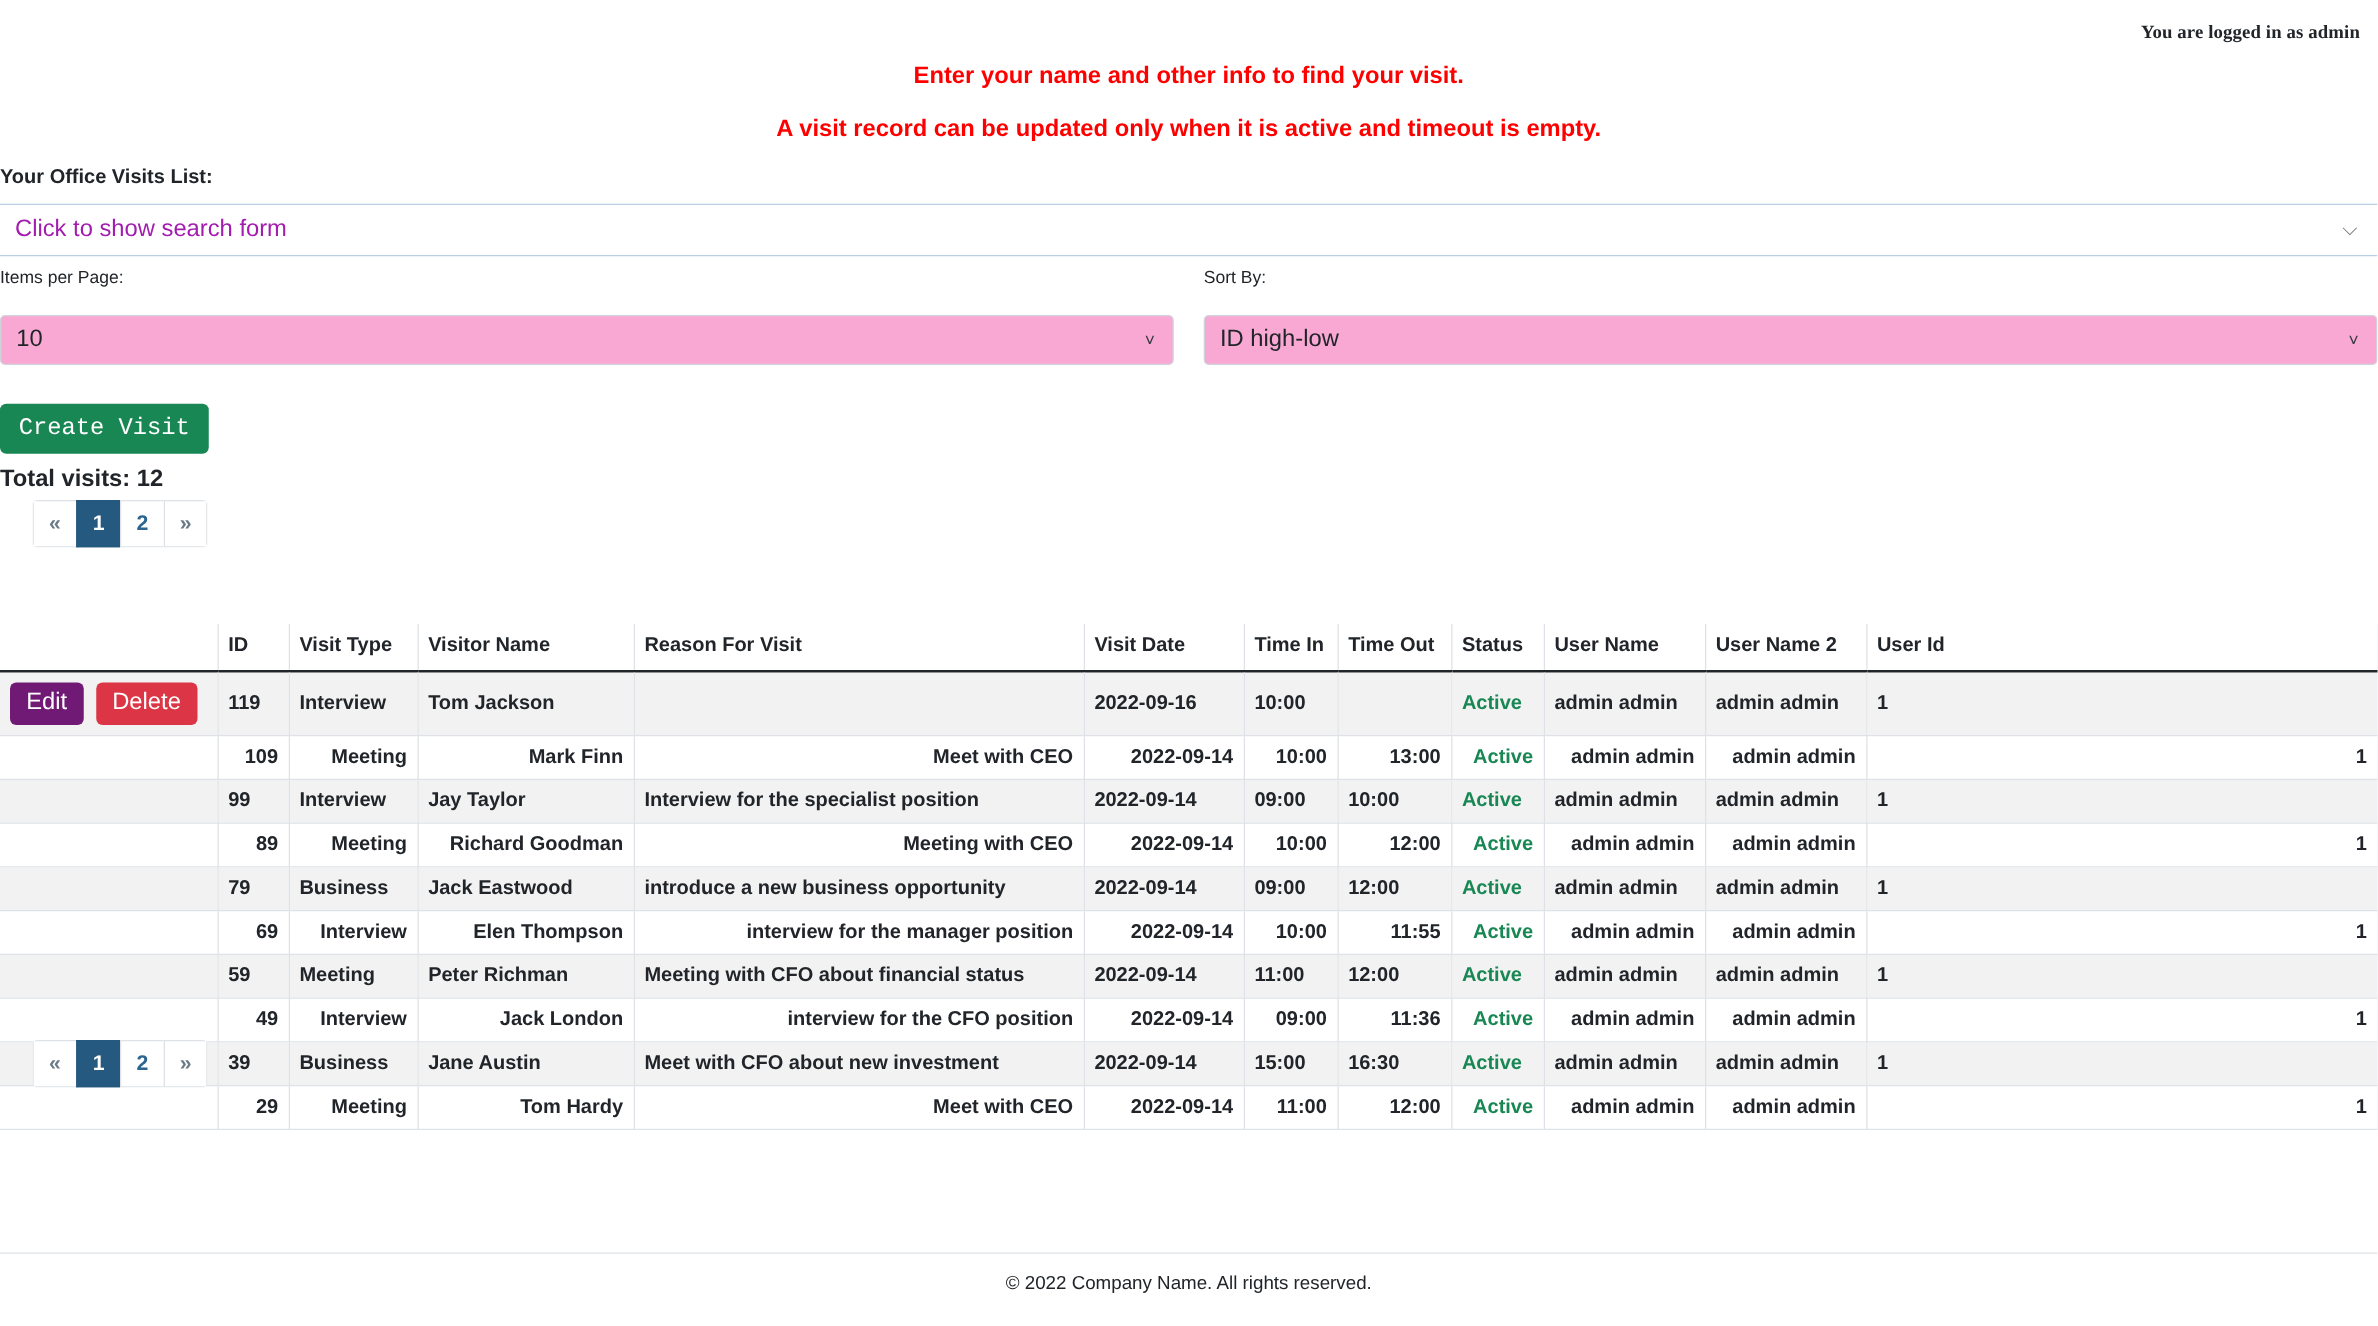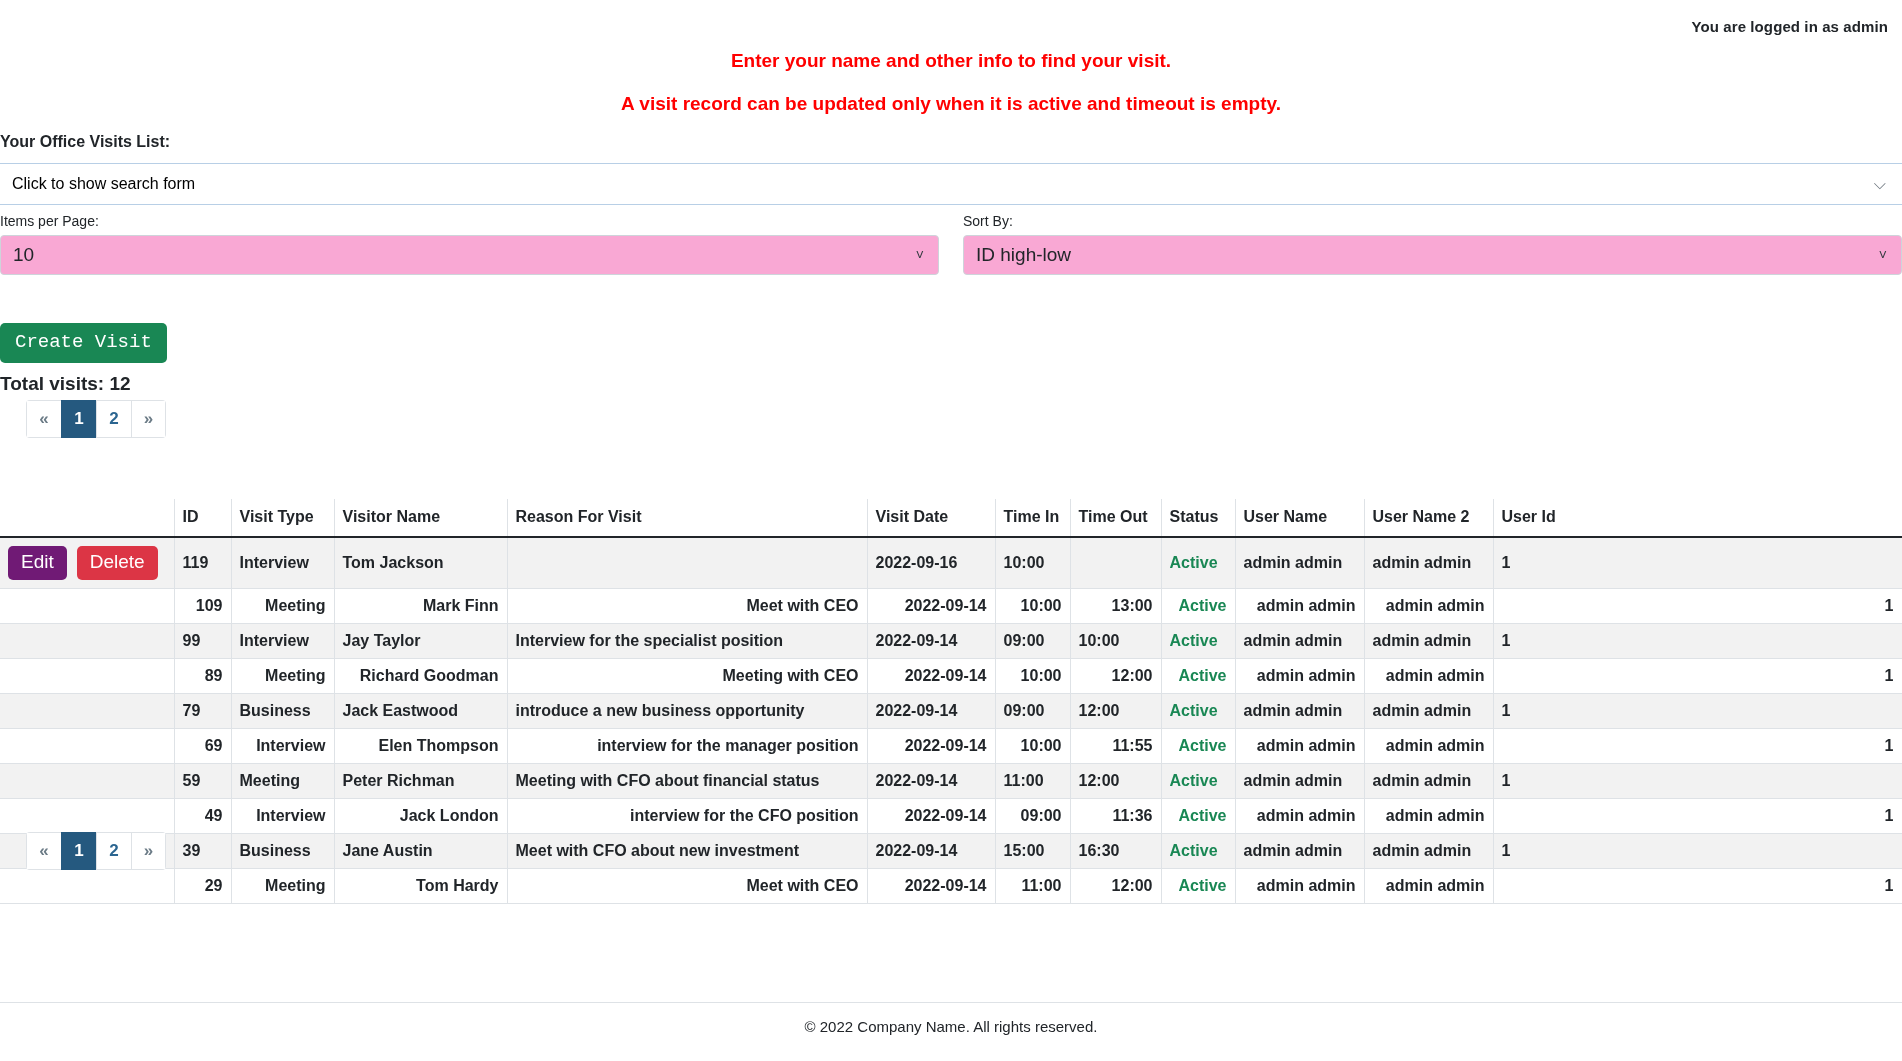--- a/index.html
+++ b/index.html
@@ -23,20 +23,21 @@
 
   
   .login-line {
     position: absolute;
     top: 18px;
     right: 14px;
     font-size: 15px;
     font-weight: bold;
     color: #212529;
     letter-spacing: 0.1px;
+    font-family: Liberation Serif, serif;
   }
 
   
   .alerts {
     position: absolute;
     top: 50px;
     left: 0;
     width: 1902px;
     text-align: center;
   }
@@ -67,22 +68,22 @@
     border: 1px solid #b8cfe6;
     border-left: none;
     border-right: none;
     background: #ffffff;
     display: flex;
     align-items: center;
     padding-left: 12px;
     cursor: pointer;
   }
   .search-toggle .txt {
-    font-size: 16px;
-    color: #000000;
+    font-size: 19px;
+    color: #a21caf;
     font-weight: 400;
   }
   .search-toggle .chev {
     position: absolute;
     right: 16px;
     top: 50%;
     transform: translateY(-50%);
     color: #6c757d;
     font-size: 16px;
     line-height: 1;
@@ -98,21 +99,21 @@
   }
   .select-group {
     width: 951px;
     padding-right: 12px;
     padding-left: 0px;
   }
   .select-group.right { padding-left: 12px; padding-right: 0px; }
   .select-label {
     font-size: 14px;
     color: #212529;
-    margin-bottom: 5px;
+    margin-bottom: 22px;
     display: block;
     line-height: 1.2;
   }
   .select-box {
     position: relative;
     width: 100%;
     height: 40px;
     border: 1px solid #ced4da;
     border-radius: 4px;
     background: #f9a8d4;

